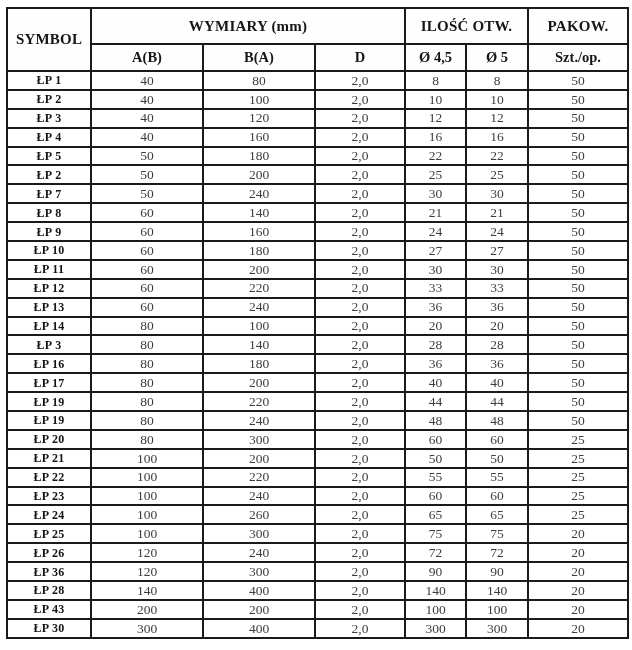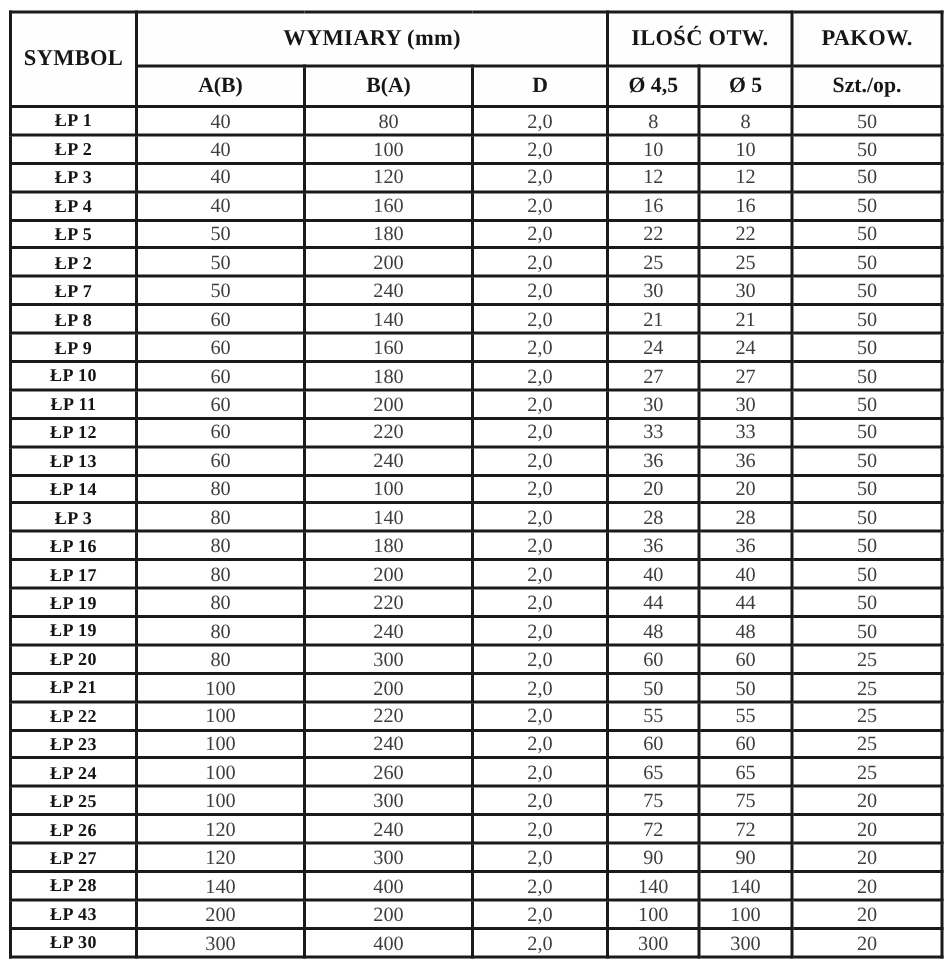--- a/index.html
+++ b/index.html
@@ -328,21 +328,21 @@
         <tr>
           <td class="sym">ŁP 26</td>
           <td>120</td>
           <td>240</td>
           <td>2,0</td>
           <td>72</td>
           <td>72</td>
           <td>20</td>
         </tr>
         <tr>
-          <td class="sym">ŁP 27</td>
+          <td class="sym">ŁP 36</td>
           <td>120</td>
           <td>300</td>
           <td>2,0</td>
           <td>90</td>
           <td>90</td>
           <td>20</td>
         </tr>
         <tr>
           <td class="sym">ŁP 28</td>
           <td>140</td>

